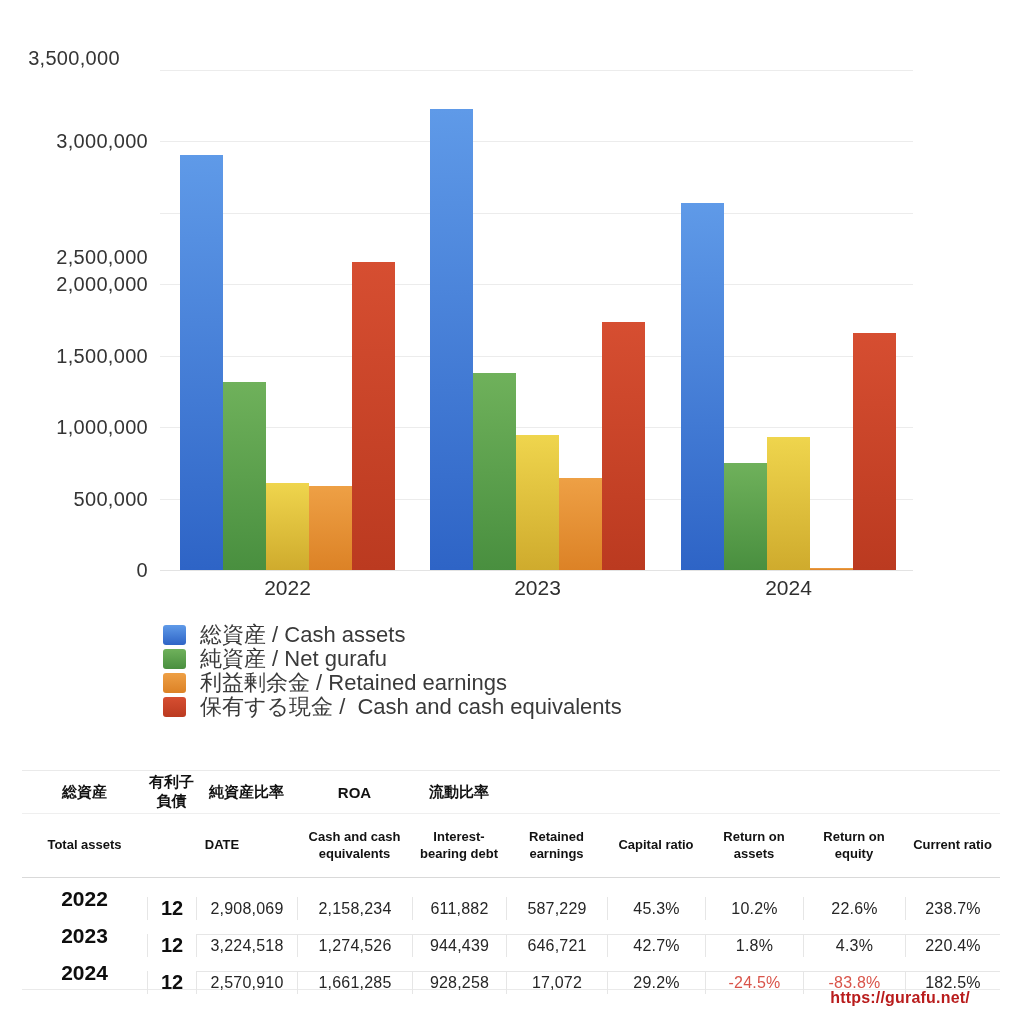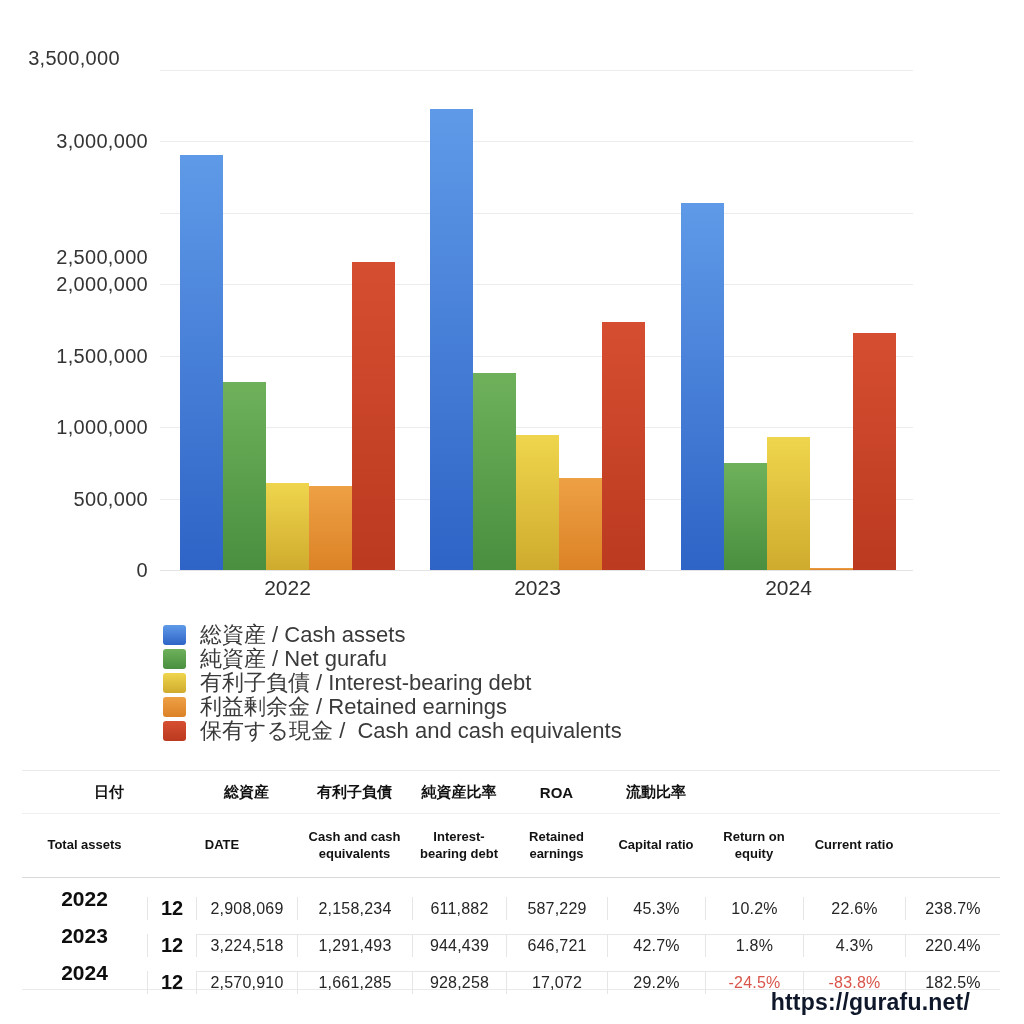--- a/index.html
+++ b/index.html
@@ -32,21 +32,21 @@
   .en .tcell{font-size:13px;font-weight:bold;color:#121212;line-height:1.3;padding:0 6px;}
   .head-date{grid-column:span 2;}
   .cell-year{font-size:21px;font-weight:bold;color:#0e0e0e;}
   .cell-month{font-size:20px;font-weight:bold;color:#0e0e0e;}
   .cell-num{font-size:16px;color:#262626;letter-spacing:0.2px;}
   .trow.data .tcell:not(:first-child){border-left:1px solid #e6e6e6;margin-top:19px;}
   .trow.data.sep .cell-num{border-top:1px solid #e6e6e6;}
   .trow.data.sep .cell-month{border-top:none;}
 
   
-  #site-url{position:absolute;top:989px;right:54px;font-size:23px;font-weight:bold;color:#0f172a;letter-spacing:0.2px;text-decoration:none;}
+  #site-url{position:absolute;top:989px;right:54px;font-size:16px;font-weight:bold;color:#b91c1c;letter-spacing:0.2px;text-decoration:none;}
 </style>
 </head>
 <body>
 
 <div id="stage">
   <div id="ylabels">
       <div class="ylabel" style="top: 559px;">0</div>
       <div class="ylabel" style="top: 487.571px;">500,000</div>
       <div class="ylabel" style="top: 416.143px;">1,000,000</div>
       <div class="ylabel" style="top: 344.714px;">1,500,000</div>
@@ -98,68 +98,64 @@
   <div id="legend">
       <div class="legend-row">
         <span class="legend-swatch" style="background: linear-gradient(rgb(95, 154, 232), rgb(46, 100, 198));"></span>
         <span class="legend-label">総資産 / Cash assets</span>
       </div>
       <div class="legend-row">
         <span class="legend-swatch" style="background: linear-gradient(rgb(111, 177, 91), rgb(73, 143, 63));"></span>
         <span class="legend-label">純資産 / Net gurafu</span>
       </div>
       <div class="legend-row">
-        <span class="legend-swatch" style="background: linear-gradient(rgb(239, 213, 77), rgb(207, 171, 45));"></span>
-        <span class="legend-label">有利子負債 / Interest-bearing debt</span>
-      </div>
-      <div class="legend-row">
         <span class="legend-swatch" style="background: linear-gradient(rgb(238, 160, 69), rgb(220, 130, 38));"></span>
         <span class="legend-label">利益剰余金 / Retained earnings</span>
       </div>
       <div class="legend-row">
         <span class="legend-swatch" style="background: linear-gradient(rgb(214, 78, 49), rgb(187, 58, 32));"></span>
         <span class="legend-label">保有する現金 /  Cash and cash equivalents</span>
       </div>
     </div>
   <div id="table">
       <div class="trow jp">
-        <div class="tcell head-date">日付</div>
         <div class="tcell ">総資産</div>
         <div class="tcell ">有利子負債</div>
         <div class="tcell ">純資産比率</div>
         <div class="tcell ">ROA</div>
         <div class="tcell ">流動比率</div>
       </div>
       <div class="trow en">
         <div class="tcell ">Total assets</div>
         <div class="tcell head-date">DATE</div>
         <div class="tcell ">Cash and cash equivalents</div>
         <div class="tcell ">Interest-bearing debt</div>
         <div class="tcell ">Retained earnings</div>
         <div class="tcell ">Capital ratio</div>
+        <div class="tcell ">Return on assets</div>
         <div class="tcell ">Return on equity</div>
         <div class="tcell ">Current ratio</div>
       </div>
       <div class="trow data">
         <div class="tcell cell-year">2022</div>
         <div class="tcell cell-month">12</div>
         <div class="tcell cell-num">2,908,069</div>
         <div class="tcell cell-num">2,158,234</div>
         <div class="tcell cell-num">611,882</div>
         <div class="tcell cell-num">587,229</div>
         <div class="tcell cell-num">45.3%</div>
         <div class="tcell cell-num">10.2%</div>
         <div class="tcell cell-num">22.6%</div>
         <div class="tcell cell-num">238.7%</div>
       </div>
       <div class="trow data sep">
         <div class="tcell cell-year">2023</div>
         <div class="tcell cell-month">12</div>
         <div class="tcell cell-num">3,224,518</div>
-        <div class="tcell cell-num">1,291,493</div>
+        <div class="tcell cell-num">1,274,526</div>
         <div class="tcell cell-num">944,439</div>
         <div class="tcell cell-num">646,721</div>
         <div class="tcell cell-num">42.7%</div>
         <div class="tcell cell-num">1.8%</div>
         <div class="tcell cell-num">4.3%</div>
         <div class="tcell cell-num">220.4%</div>
       </div>
       <div class="trow data sep">
         <div class="tcell cell-year">2024</div>
         <div class="tcell cell-month">12</div>

